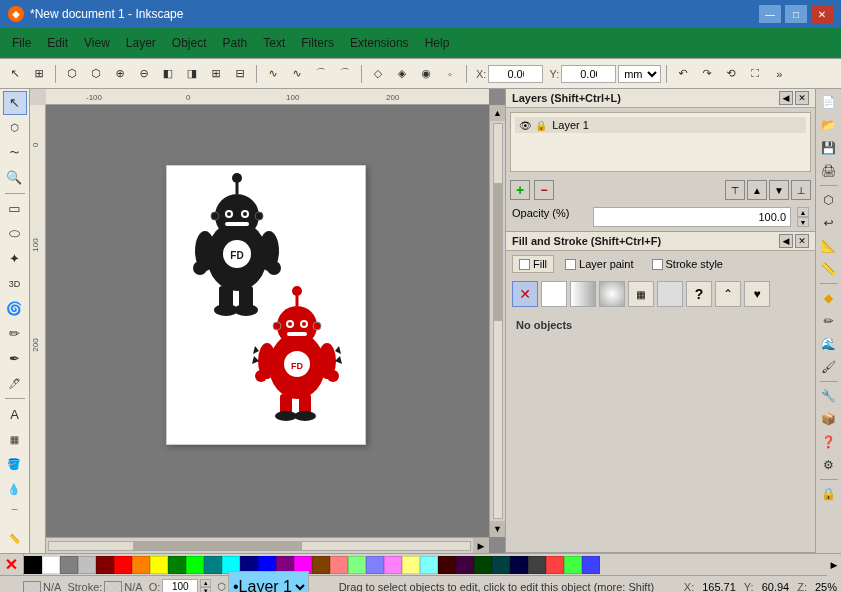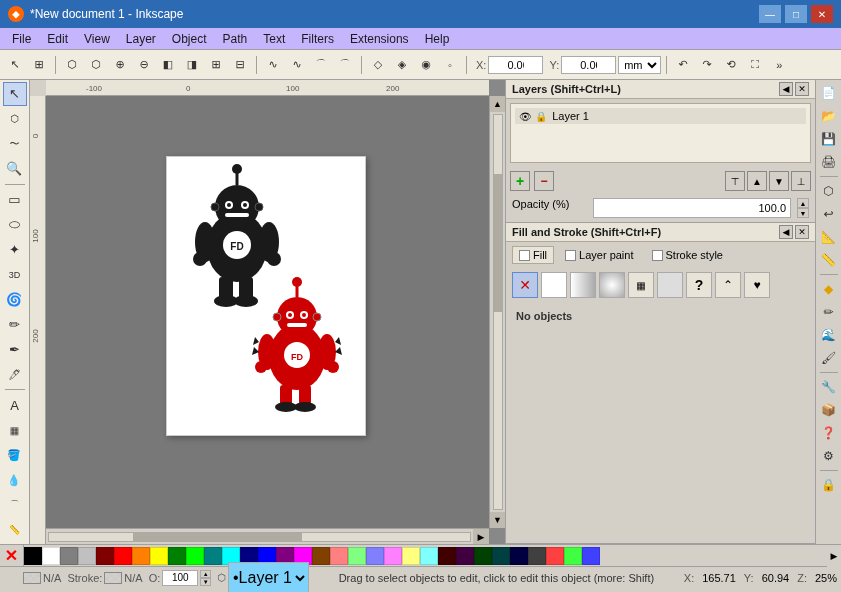--- a/index.html
+++ b/index.html
@@ -8,21 +8,21 @@
     
     .titlebar { background: #2d6ab4; color: white; display: flex; align-items: center; justify-content: space-between; padding: 4px 8px; height: 28px; }
     .titlebar-left { display: flex; align-items: center; gap: 6px; }
     .titlebar-icon { width: 16px; height: 16px; background: #ff6600; border-radius: 50%; display: flex; align-items: center; justify-content: center; font-size: 9px; color: white; font-weight: bold; }
     .titlebar-title { font-size: 12px; }
     .titlebar-controls { display: flex; gap: 4px; }
     .titlebar-btn { width: 22px; height: 18px; background: #6a9fd8; border: none; color: white; cursor: pointer; font-size: 10px; display: flex; align-items: center; justify-content: center; }
     .titlebar-btn.close { background: #c0392b; }
 
     
-    .menubar { background: #c4b5fd; border-bottom: 1px solid #a0a0a0; display: flex; align-items: center; height: 22px; padding: 6px 4px; }
+    .menubar { background: #15803d; border-bottom: 1px solid #a0a0a0; display: flex; align-items: center; height: 22px; padding: 15px 4px; }
     .menubar-item { padding: 2px 8px; cursor: pointer; font-size: 12px; color: #1a1a1a; }
 
     
     .toolbar { background: #f0ece0; border-bottom: 1px solid #a0a0a0; display: flex; align-items: center; height: 30px; padding: 0 4px; gap: 2px; }
     .toolbar-btn { width: 22px; height: 22px; background: transparent; border: 1px solid transparent; cursor: pointer; display: flex; align-items: center; justify-content: center; font-size: 11px; color: #333; }
     .toolbar-separator { width: 1px; height: 18px; background: #a0a0a0; margin: 0 3px; }
     .coord-field { display: flex; align-items: center; gap: 2px; margin-left: 4px; }
     .coord-label { font-size: 11px; color: #555; }
     .coord-input { width: 55px; height: 18px; border: 1px solid #aaa; background: white; font-size: 11px; padding: 0 18px; text-align: center; }
     .unit-select { height: 18px; border: 1px solid #aaa; background: white; font-size: 11px; padding: 0 1px; }

